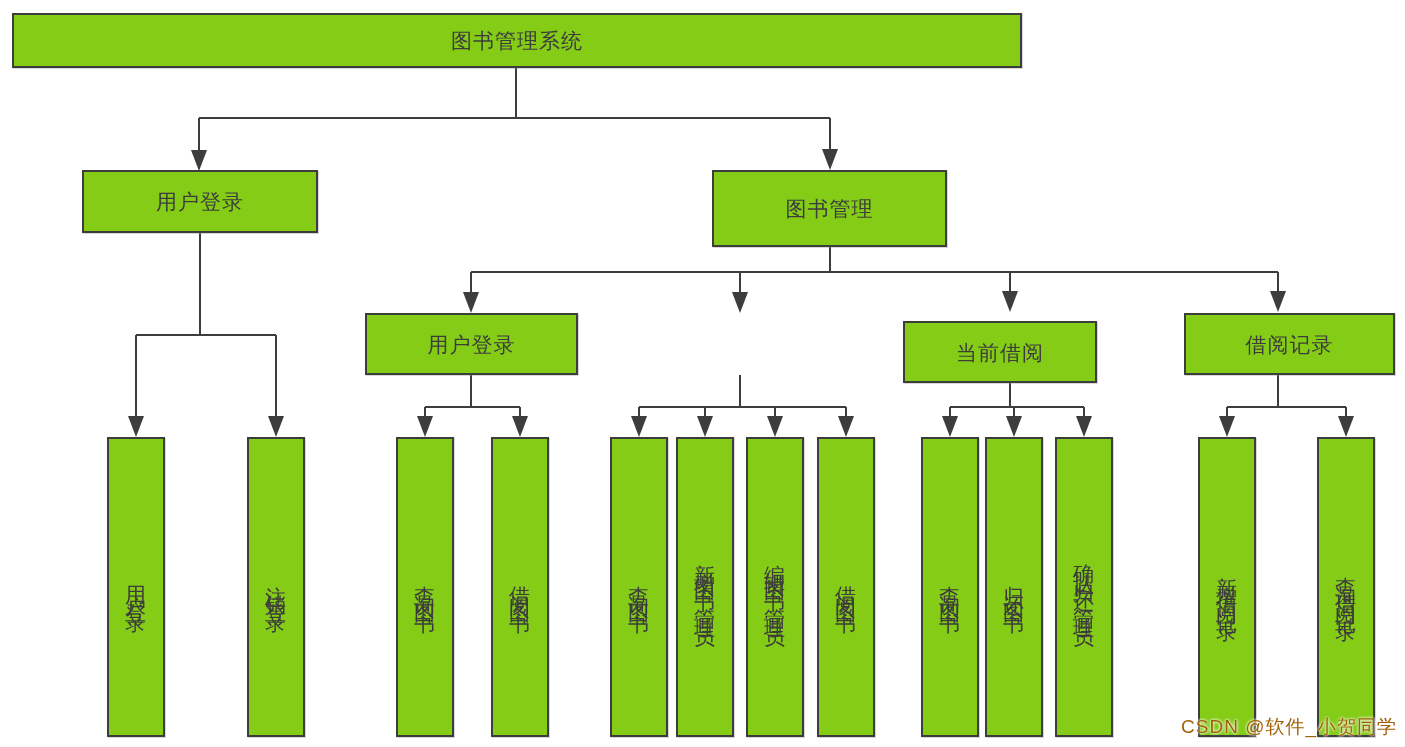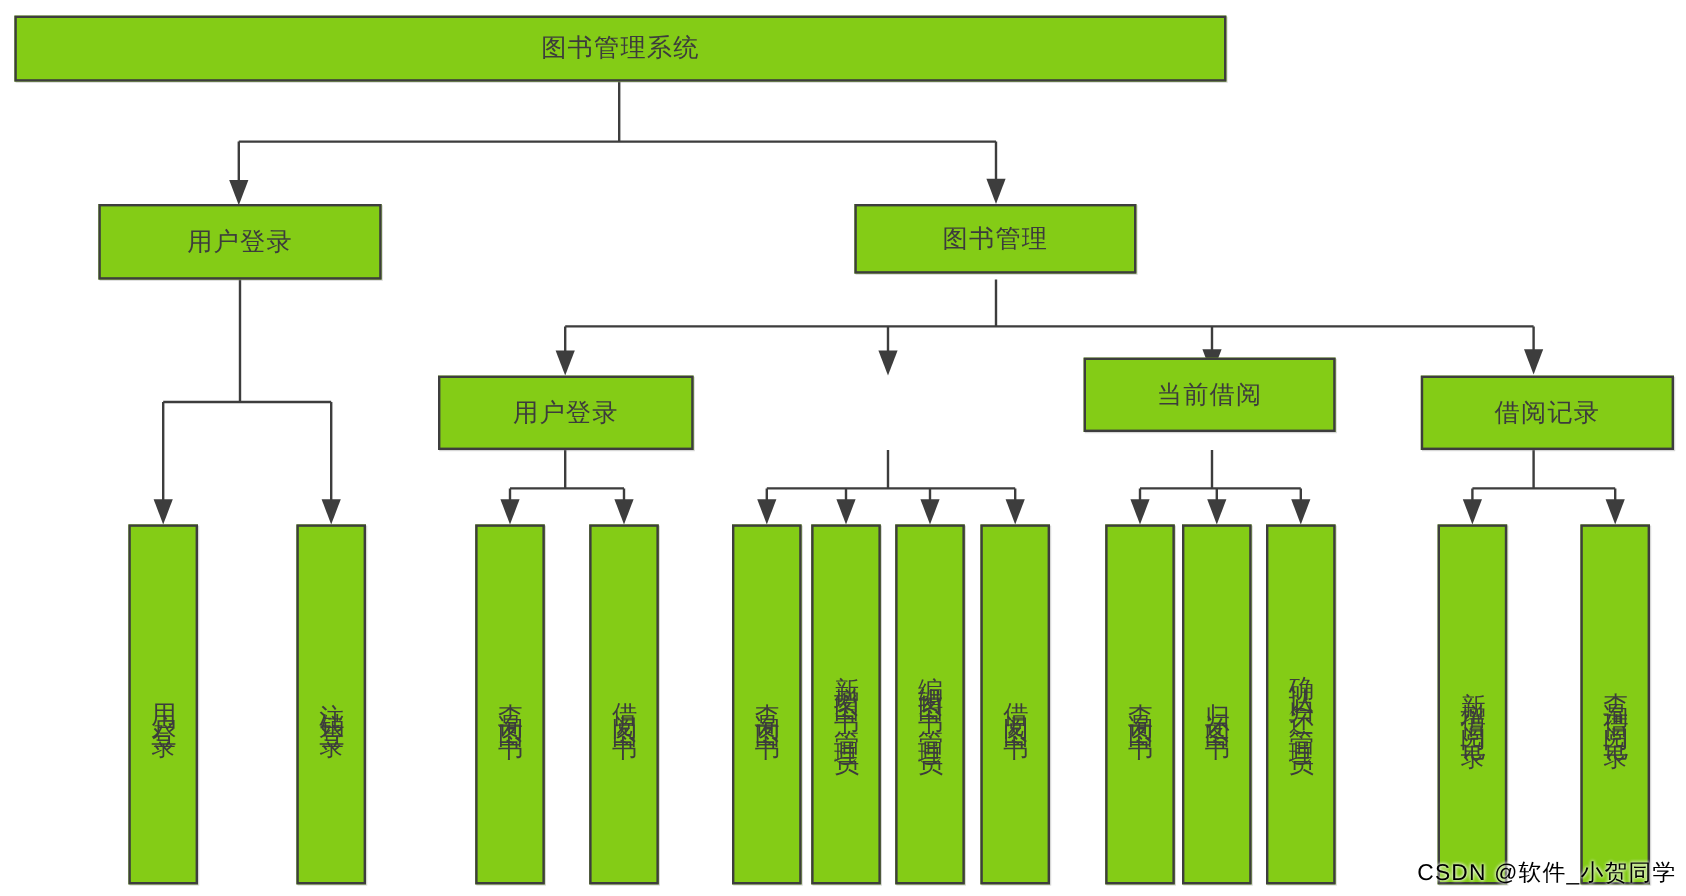--- a/index.html
+++ b/index.html
@@ -40,21 +40,21 @@
     letter-spacing: 9px;
     line-height: 1;
     white-space: nowrap;
   }
   .watermark {
     position: absolute;
     right: 8px;
     bottom: 7px;
     font-size: 19px;
     letter-spacing: 1px;
-    color: #000000;
+    color: #a16207;
     text-shadow: 0 0 3px #ffffff, 0 0 3px #ffffff;
     z-index: 5;
     white-space: nowrap;
   }
 </style>
 </head>
 <body>
 
 <div class="stage">
 
@@ -98,28 +98,28 @@
     </g>
   </svg>
 
   <div class="node h" style="left:12px; top:13px; width:1010px; height:55px;">
     <span>图书管理系统</span>
   </div>
 
   <div class="node h" style="left:82px; top:170px; width:236px; height:63px;">
     <span>用户登录</span>
   </div>
-  <div class="node h" style="left:712px; top:170px; width:235px; height:58px;">
+  <div class="node h" style="left:712px; top:170px; width:235px; height:77px;">
     <span>图书管理</span>
   </div>
 
   <div class="node h" style="left:365px; top:313px; width:213px; height:62px;">
     <span>用户登录</span>
   </div>
-  <div class="node h" style="left:903px; top:298px; width:210px; height:62px;">
+  <div class="node h" style="left:903px; top:321px; width:194px; height:62px;">
     <span>当前借阅</span>
   </div>
   <div class="node h" style="left:1172px; top:313px; width:211px; height:62px;margin-left:12px;">
     <span>借阅记录</span>
   </div>
 
   <div class="node v" style="left:107px; top:437px; width:58px; height:300px;">
     <span>用户登录</span>
   </div>
   <div class="node v" style="left:247px; top:437px; width:58px; height:300px;">

